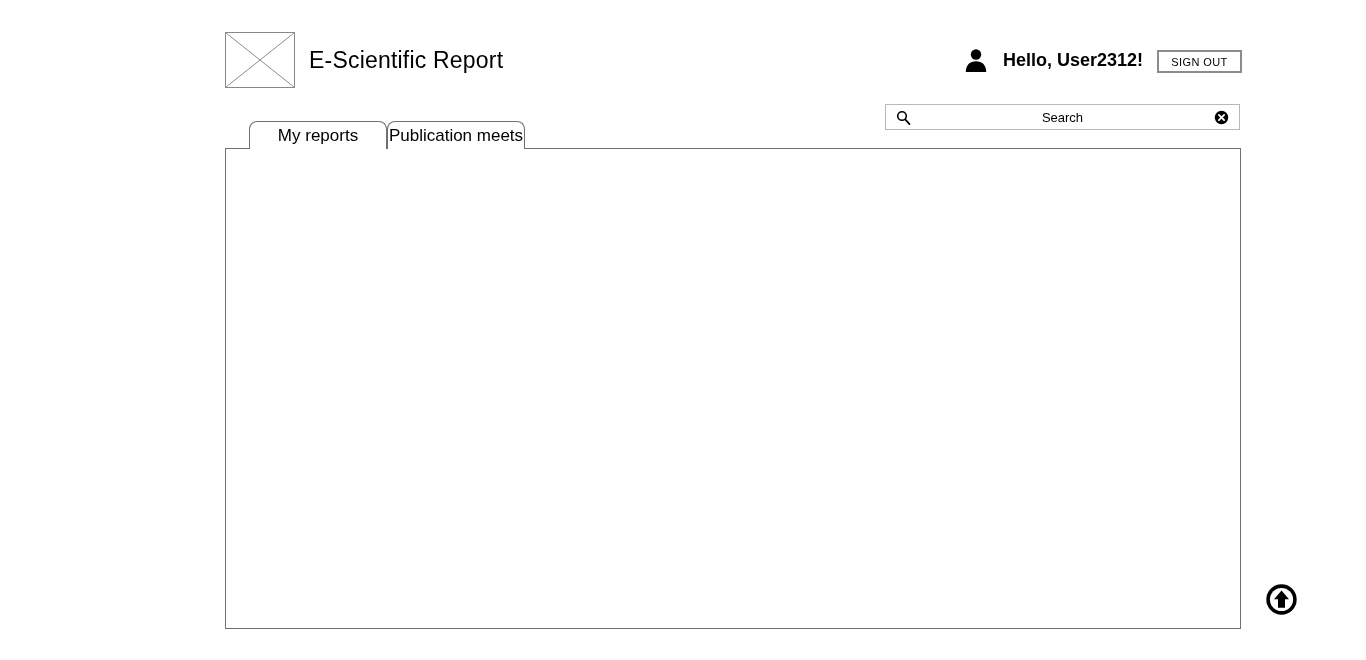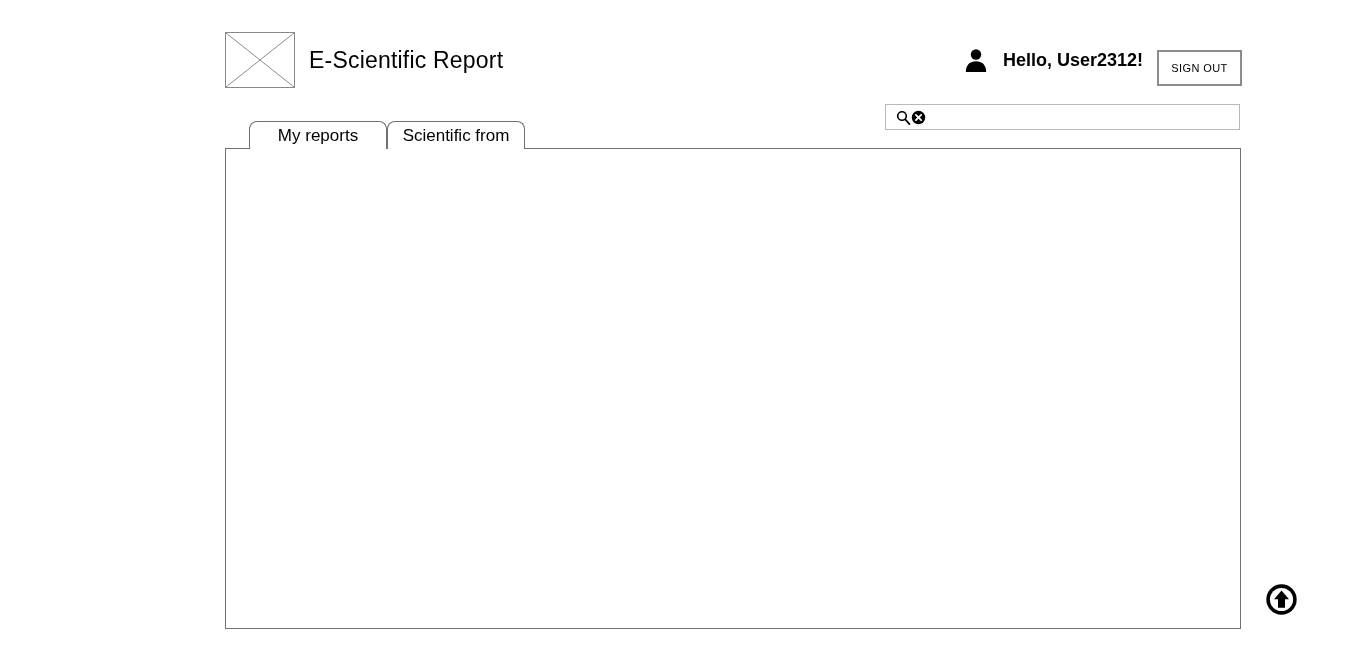--- a/index.html
+++ b/index.html
@@ -53,21 +53,21 @@
     font-size: 18px;
     font-weight: bold;
     white-space: nowrap;
   }
 
   #sign-out-button {
     position: absolute;
     left: 1157px;
     top: 50px;
     width: 85px;
-    height: 36px;
+    height: 23px;
     border: 2px solid #8c8c8c;
     background: #ffffff;
     box-sizing: border-box;
     font-family: "Liberation Sans", sans-serif;
     font-size: 11px;
     letter-spacing: 0.4px;
     display: flex;
     align-items: center;
     justify-content: center;
     cursor: pointer;
@@ -346,29 +346,30 @@
   <span id="greeting-text">Hello, User2312!</span>
 </div>
 
 <button id="sign-out-button">SIGN OUT</button>
 
 <div id="search-bar">
   <svg id="search-icon" viewBox="0 0 16 16">
     <circle cx="6.4" cy="6.4" r="4.6" fill="none" stroke="#000000" stroke-width="1.7"></circle>
     <line x1="9.8" y1="10.1" x2="14.4" y2="15" stroke="#000000" stroke-width="1.9" stroke-linecap="round"></line>
   </svg>
+  <input id="search-input" type="text" placeholder="Search" value="Search" style="">
   <svg id="search-clear-icon" viewBox="0 0 16 16">
     <circle cx="8" cy="8" r="7.2" fill="#000000"></circle>
     <line x1="5.2" y1="5.2" x2="10.8" y2="10.8" stroke="#ffffff" stroke-width="1.9" stroke-linecap="round"></line>
     <line x1="10.8" y1="5.2" x2="5.2" y2="10.8" stroke="#ffffff" stroke-width="1.9" stroke-linecap="round"></line>
   </svg>
 </div>
 
 <div class="tab" id="tab-my-reports">My reports</div>
-<div class="tab" id="tab-scientific-meets">Scientific from</div>
+<div class="tab" id="tab-scientific-meets">Publication meets</div>
 
 <div id="content-panel"></div>
 <div id="tab-mask"></div>
 
 <svg id="filter-icon" viewBox="0 0 22 24">
   <polygon points="1,2 21,2 13,12 13,21 9,24 9,12" fill="#000000"></polygon>
 </svg>
 <div id="sort-by-label">Sort by</div>
 
 <div id="sort-select">

